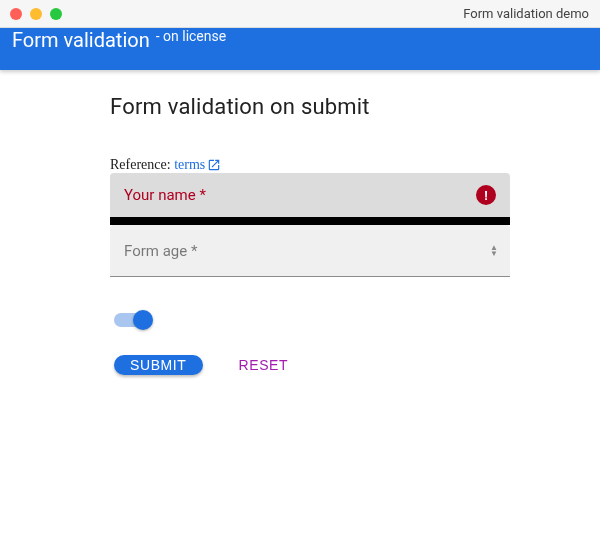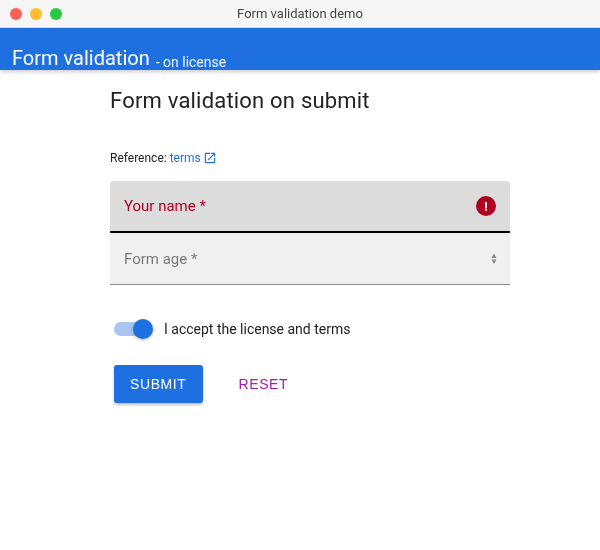--- a/index.html
+++ b/index.html
@@ -28,59 +28,59 @@
       width: 12px;
       height: 12px;
       border-radius: 50%;
     }
     .tl.red { background: #ff5f57; }
     .tl.yellow { background: #febc2e; }
     .tl.green { background: #28c840; }
     .titlebar-title {
       position: absolute;
       left: 0;
-      right: 0;
-      text-align: center;
+      right: 11px;
+      text-align: right;
       font-size: 13px;
       color: #444;
     }
     .appbar {
       background: #1e6fe0;
       color: #fff;
       height: 42px;
       display: flex;
-      align-items: flex-end;
+      align-items: flex-start;
       padding: 0 12px;
       box-shadow: 0 2px 4px rgba(0,0,0,0.2);
     }
     .appbar .big {
       font-size: 20px;
       font-weight: 400;
     }
     .appbar .sub {
       font-size: 14px;
       opacity: 0.95;
       margin-left: 6px;
     }
     .content {
-      padding: 12px 16px 0 110px;
+      padding: 18px 16px 0 110px;
       width: 100%;
     }
     h1.page-title {
       font-size: 22px;
       font-weight: 400;
       color: #222;
       margin-top: 6px;
       margin-bottom: 38px;
       letter-spacing: 0.2px;
     }
     .ref-line {
-      font-size: 12px;
+      font-size: 14px;
       color: #222;
-      margin-bottom: 16px;
+      font-family: Liberation Serif, serif;
     }
     .ref-link {
       color: #1e6fe0;
       text-decoration: none;
       display: inline-flex;
       align-items: center;
       gap: 2px;
     }
     .ext-icon {
       width: 14px;
@@ -94,21 +94,21 @@
       border-top-right-radius: 4px;
       height: 52px;
       display: flex;
       align-items: center;
       padding: 0 14px;
       position: relative;
       border-bottom: 1px solid rgba(0,0,0,0.42);
     }
     .field.error {
       background: #dcdcdc;
-      border-bottom: 2px solid #000000;
+      border-bottom: 8px solid #000000;
     }
     .field .placeholder {
       font-size: 15px;
       color: rgba(0,0,0,0.5);
     }
     .field.error .placeholder {
       color: #b00020;
     }
     .error-circle {
       position: absolute;
@@ -169,24 +169,24 @@
       font-size: 14px;
       color: #222;
     }
     .buttons {
       display: flex;
       gap: 20px;
       align-items: center;
       padding-left: 4px;
     }
     .btn {
-      height: 38px;
+      height: 20px;
       padding: 0 16px;
       border: none;
-      border-radius: 3px;
+      border-radius: 12px;
       font-size: 14px;
       font-weight: 500;
       letter-spacing: 0.6px;
       cursor: pointer;
       display: inline-flex;
       align-items: center;
       text-transform: uppercase;
     }
     .btn.primary {
       background: #1e6fe0;
@@ -239,20 +239,19 @@
         <span>▼</span>
     </span>
   </div>
 
   <div class="gap-after-age"></div>
 
   <div class="switch-row">
     <div class="switch">
       <div class="thumb"></div>
     </div>
-    <span class="switch-label">I accept the license and terms</span>
   </div>
 
   <div class="buttons">
     <button class="btn primary">Submit</button>
     <button class="btn text">Reset</button>
   </div>
 </div>
 
 </body></html>

